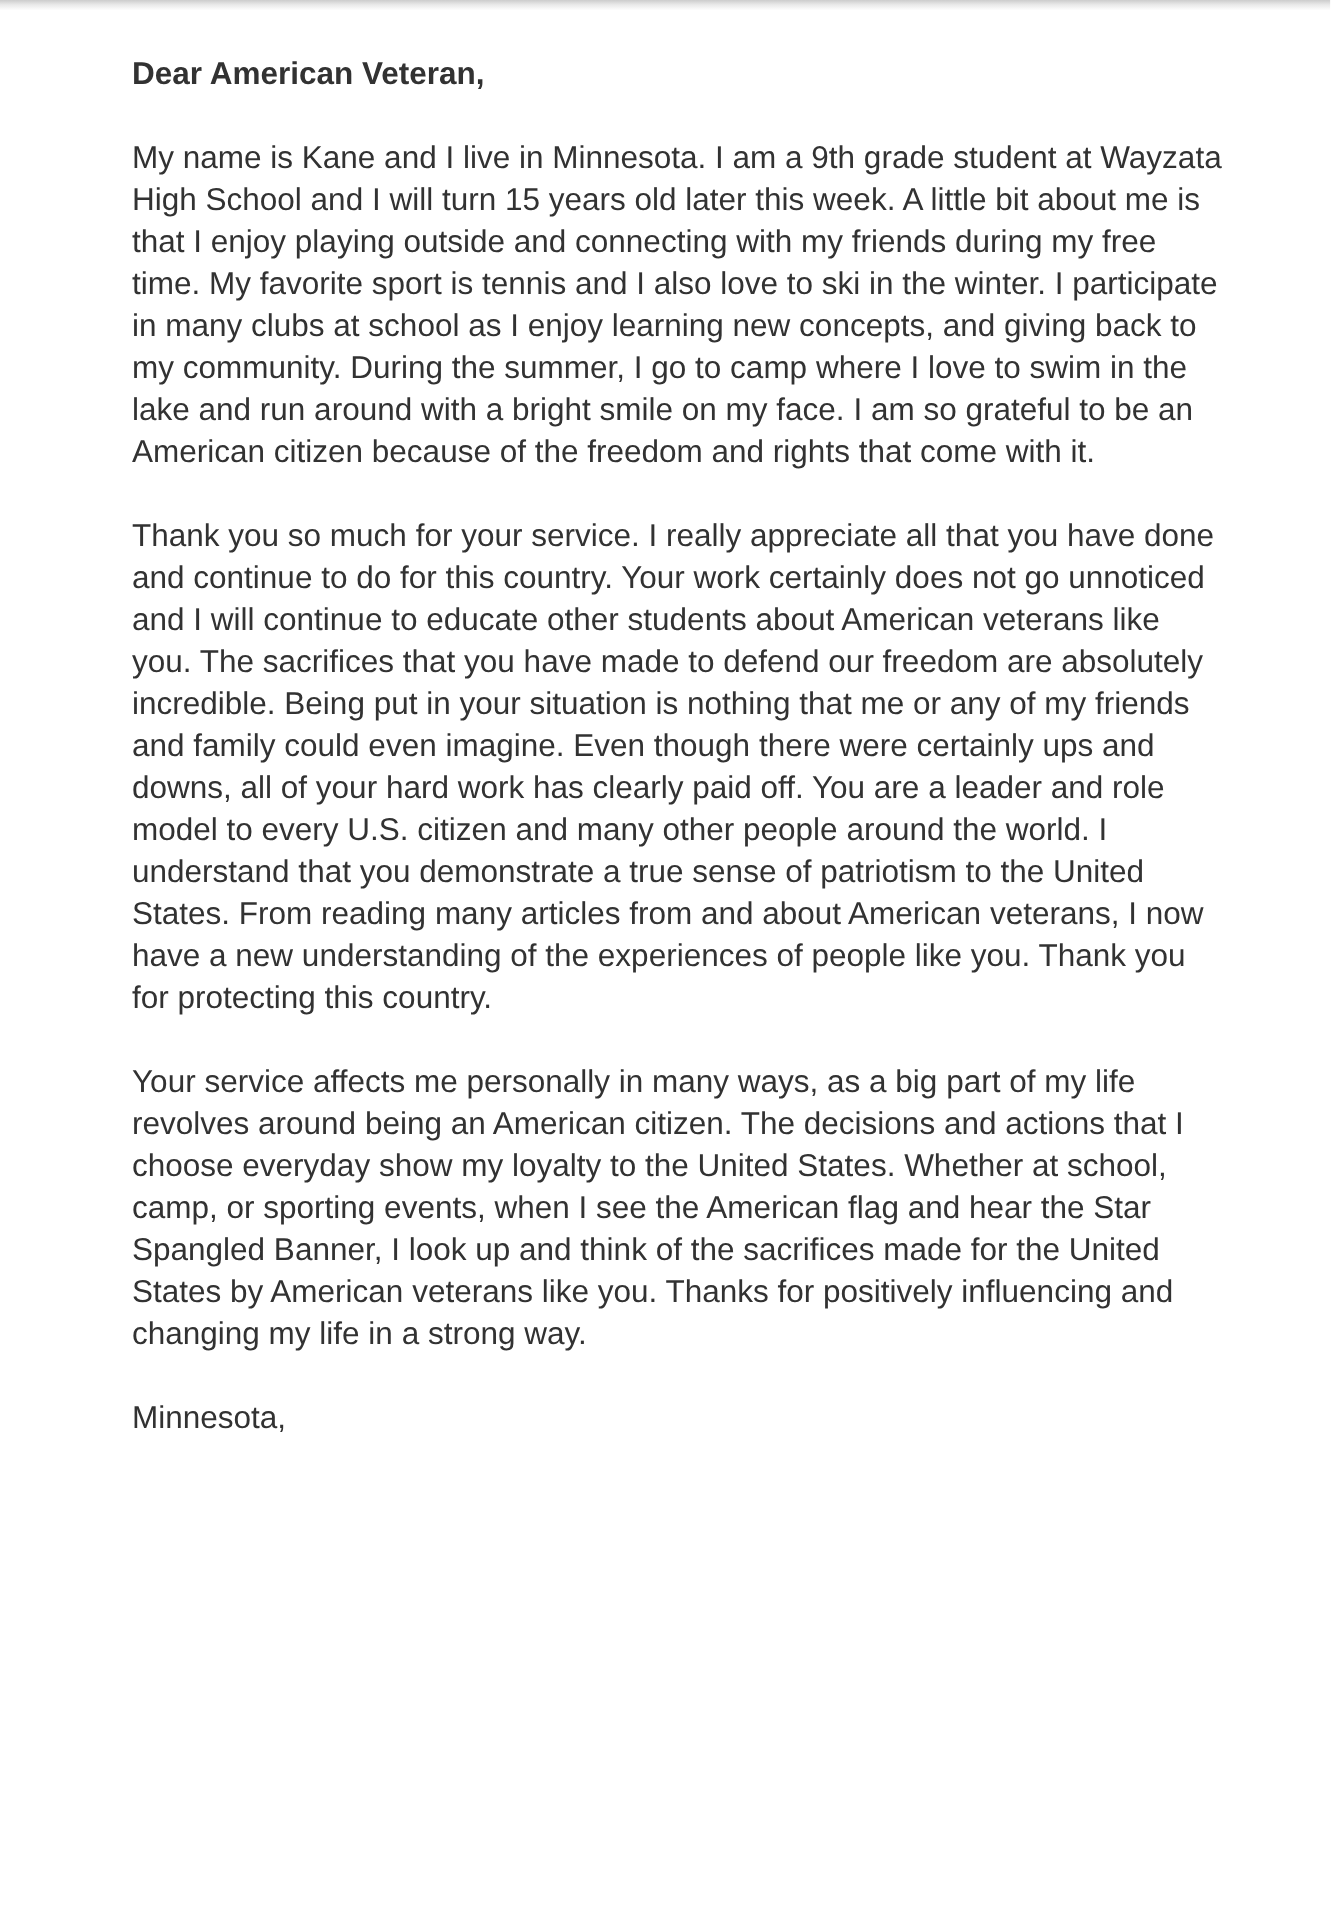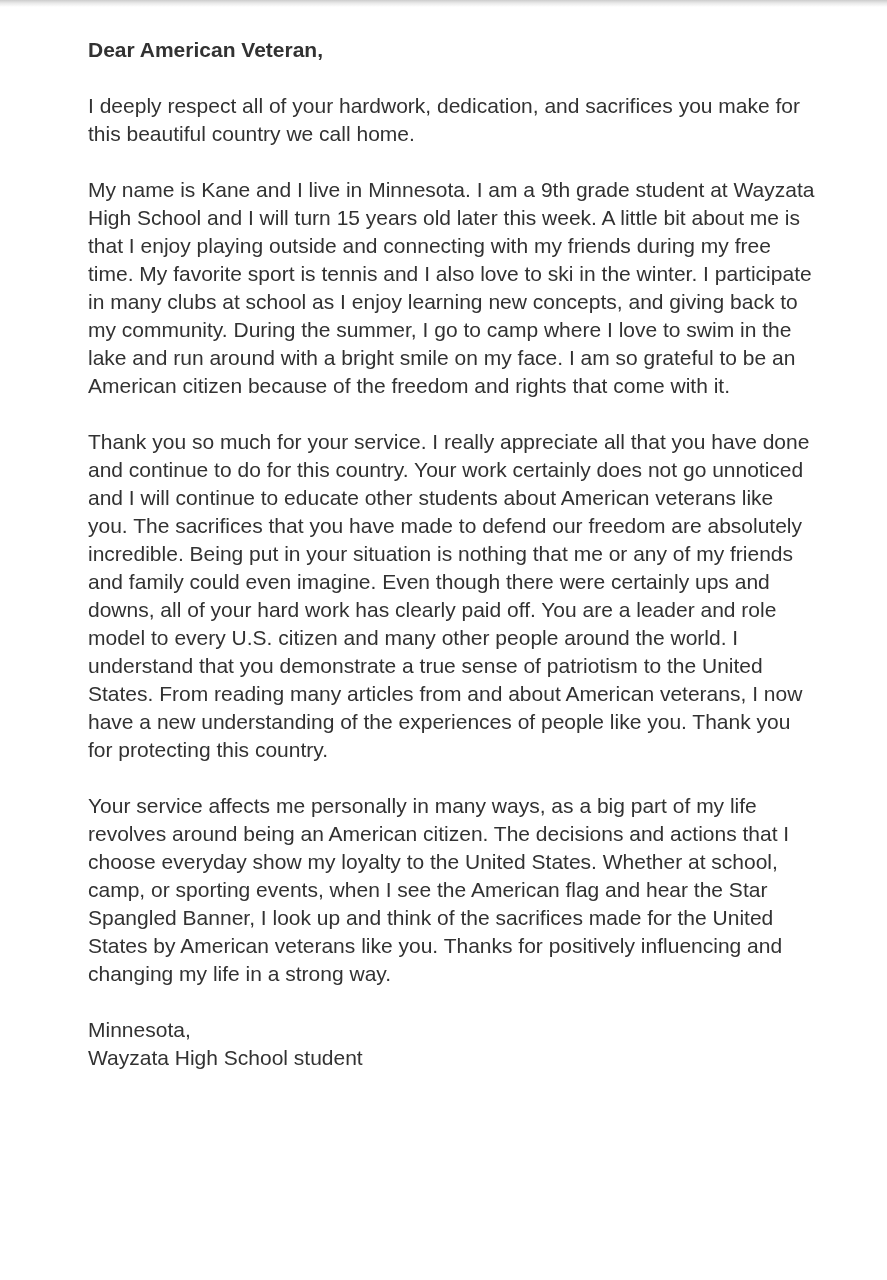--- a/index.html
+++ b/index.html
@@ -53,22 +53,20 @@
     margin: 0;
   }
 </style>
 </head>
 <body>
 
 <div class="page">
   <div class="top-shadow"></div>
   <div class="letter">
     <p class="first">Dear American Veteran,</p>
-    <p>I deeply respect all of your hardwork, dedication, and sacrifices you make for this beautiful country we call home.</p>
     <p>My name is Kane and I live in Minnesota. I am a 9th grade student at Wayzata High School and I will turn 15 years old later this week. A little bit about me is that I enjoy playing outside and connecting with my friends during my free time. My favorite sport is tennis and I also love to ski in the winter. I participate in many clubs at school as I enjoy learning new concepts, and giving back to my community. During the summer, I go to camp where I love to swim in the lake and run around with a bright smile on my face. I am so grateful to be an American citizen because of the freedom and rights that come with it.</p>
     <p>Thank you so much for your service. I really appreciate all that you have done and continue to do for this country. Your work certainly does not go unnoticed and I will continue to educate other students about American veterans like you. The sacrifices that you have made to defend our freedom are absolutely incredible. Being put in your situation is nothing that me or any of my friends and family could even imagine. Even though there were certainly ups and downs, all of your hard work has clearly paid off. You are a leader and role model to every U.S. citizen and many other people around the world. I understand that you demonstrate a true sense of patriotism to the United States. From reading many articles from and about American veterans, I now have a new understanding of the experiences of people like you. Thank you for protecting this country.</p>
     <p>Your service affects me personally in many ways, as a big part of my life revolves around being an American citizen. The decisions and actions that I choose everyday show my loyalty to the United States. Whether at school, camp, or sporting events, when I see the American flag and hear the Star Spangled Banner, I look up and think of the sacrifices made for the United States by American veterans like you. Thanks for positively influencing and changing my life in a strong way.</p>
     <div class="closing">
       <p>Minnesota,</p>
-      <p>Wayzata High School student</p>
     </div>
   </div>
 </div>
 
 </body></html>

